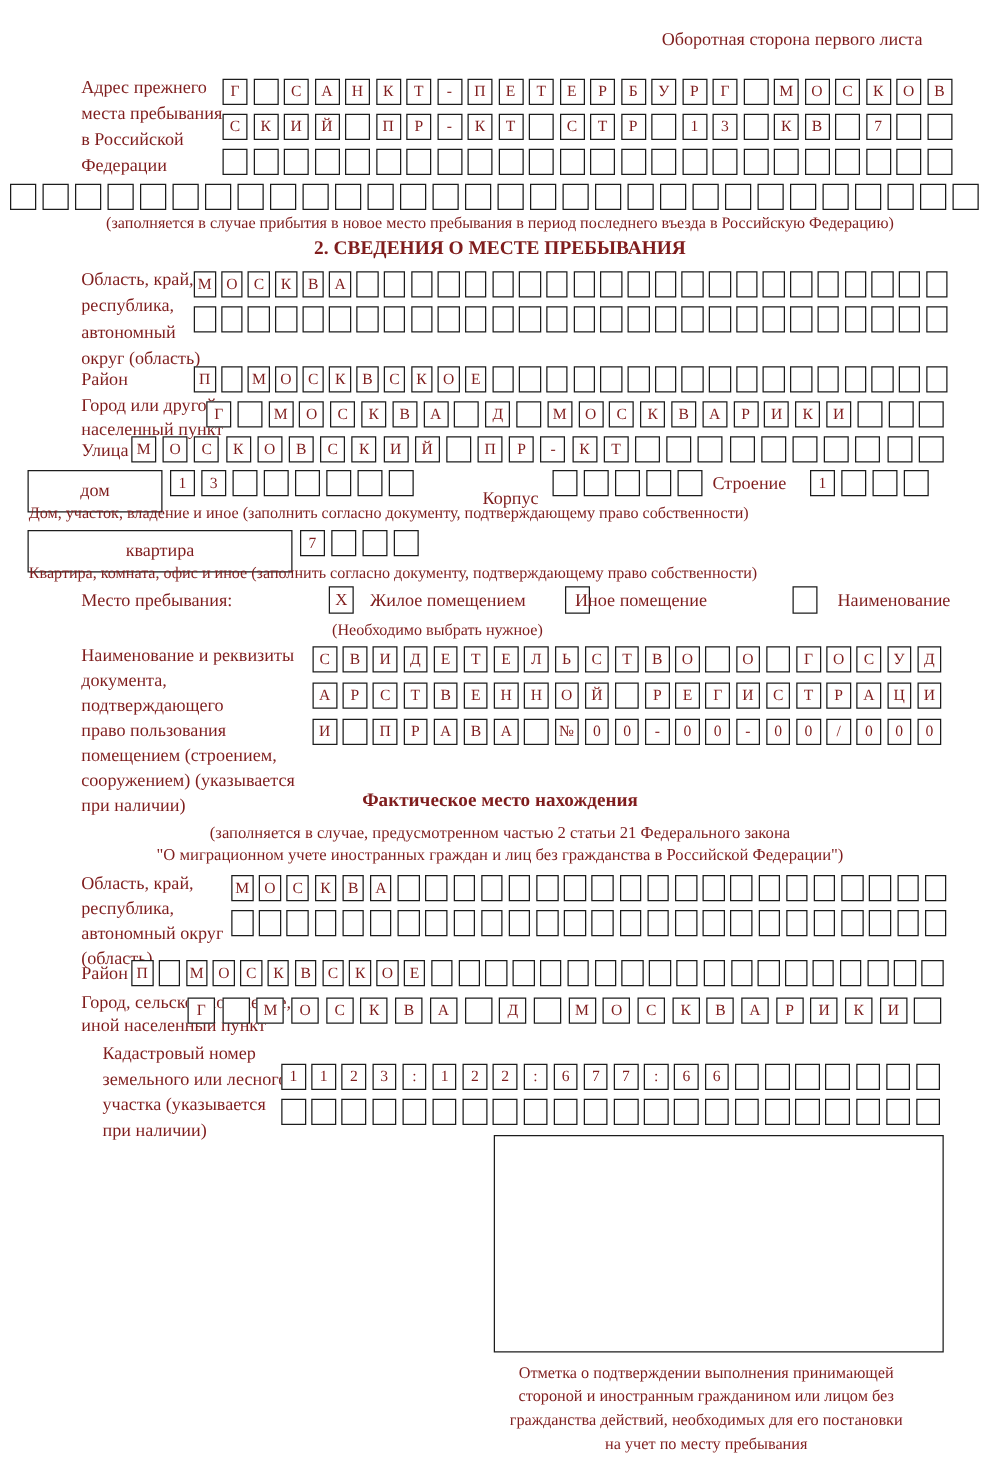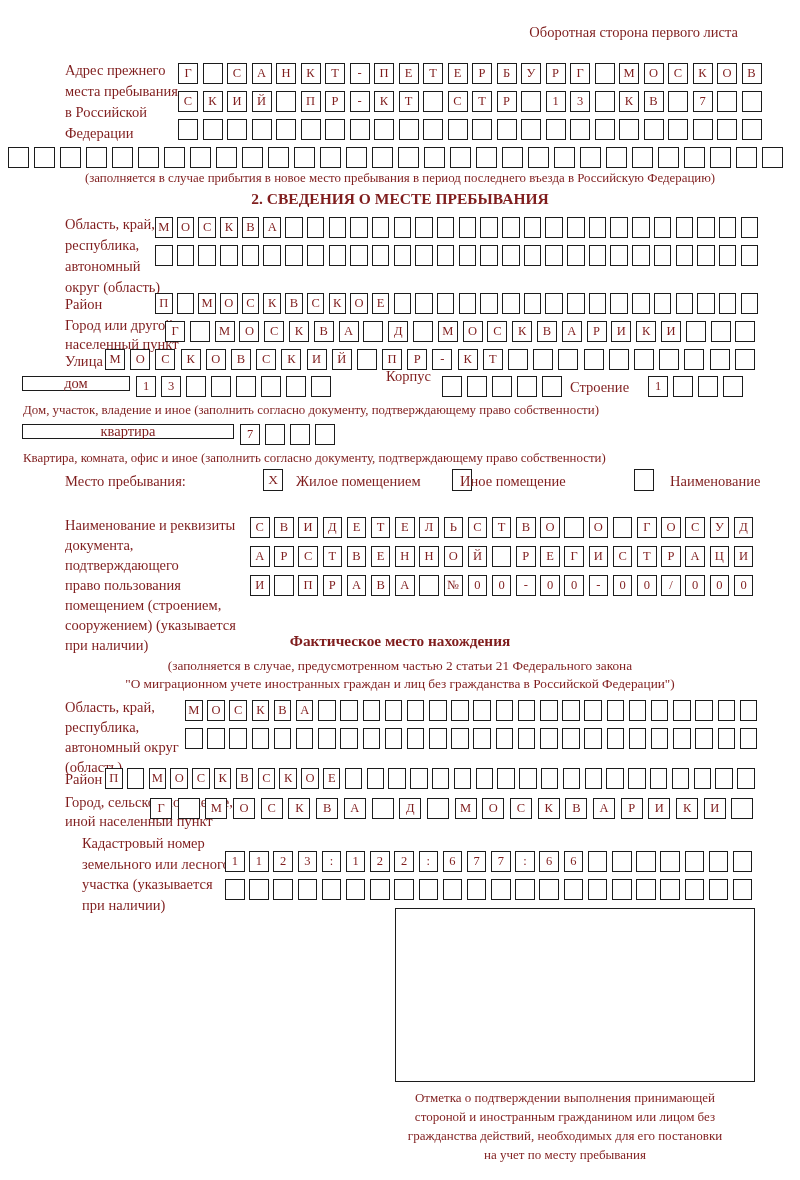--- a/index.html
+++ b/index.html
@@ -8,21 +8,21 @@
   .abs{position:absolute;}
   .lbl{font-size:14.5px;line-height:21px;white-space:pre-line;}
   .lbl-tight{font-size:14.5px;line-height:19px;white-space:pre-line;}
   .cap{font-size:12.9px;}
   .center{left:0;width:100%;text-align:center;}
   .bold{font-weight:bold;}
   .cellrow{position:absolute;display:flex;gap:var(--gap,4.5px);}
   .cell{box-sizing:border-box;flex:0 0 var(--cw,20px);width:var(--cw,20px);height:21px;
         border:1.5px solid #1c1c1c;display:flex;align-items:center;justify-content:center;
         font-size:12.5px;background:#fff;overflow:hidden;}
-  .widebox{position:absolute;box-sizing:border-box;border:1.5px solid #1c1c1c;height:15px;
+  .widebox{position:absolute;box-sizing:border-box;border:1.5px solid #1c1c1c;height:34px;
         display:flex;align-items:center;justify-content:center;font-size:14.5px;background:#fff;}
   .checkbox{position:absolute;box-sizing:border-box;width:20px;height:22px;border:1.5px solid #1c1c1c;
         display:flex;align-items:center;justify-content:center;font-size:13.5px;background:#fff;}
   .stampbox{position:absolute;box-sizing:border-box;border:1.8px solid #1c1c1c;background:#fff;}
 </style>
 </head>
 <body>
 
 <div id="page">
 
@@ -306,21 +306,21 @@
   <div class="cellrow" style="left:136px;top:376px;--cw:20px;--gap:5px;">
       <span class="cell">1</span>
       <span class="cell">3</span>
       <span class="cell"></span>
       <span class="cell"></span>
       <span class="cell"></span>
       <span class="cell"></span>
       <span class="cell"></span>
       <span class="cell"></span>
     </div>
-  <div class="abs lbl" style="left:386px;top:366px;">Корпус</div>
+  <div class="abs lbl" style="left:386px;top:389px;">Корпус</div>
   <div class="cellrow" style="left:442px;top:376px;--cw:20px;--gap:5px;">
       <span class="cell"></span>
       <span class="cell"></span>
       <span class="cell"></span>
       <span class="cell"></span>
       <span class="cell"></span>
     </div>
   <div class="abs lbl" style="left:570px;top:377px;">Строение</div>
   <div class="cellrow" style="left:648px;top:376px;--cw:20px;--gap:5px;">
       <span class="cell">1</span>
@@ -339,20 +339,21 @@
     </div>
   <div class="abs cap" style="left:23px;top:451px;">Квартира, комната, офис и иное (заполнить согласно документу, подтверждающему право собственности)</div>
 
   <div class="abs lbl" style="left:65px;top:471px;">Место пребывания:</div>
   <div class="checkbox" style="left:263px;top:469px;">X</div>
   <div class="abs lbl" style="left:296px;top:471px;">Жилое помещением</div>
   <div class="checkbox" style="left:452px;top:469px;"></div>
   <div class="abs lbl" style="left:460px;top:471px;">Иное помещение</div>
   <div class="checkbox" style="left:634px;top:469px;"></div>
   <div class="abs lbl" style="left:670px;top:471px;">Наименование</div>
+  <div class="abs cap" style="left:150px;top:497px;width:400px;text-align:center;">(Необходимо выбрать нужное)</div>
 
   <div class="abs lbl-tight" style="left:65px;top:515px;width:185px;line-height:20px;">Наименование и реквизиты
 документа, подтверждающего
 право пользования
 помещением (строением,
 сооружением) (указывается
 при наличии)</div>
   <div class="cellrow" style="left:250px;top:517px;--cw:19.5px;--gap:4.7px;">
       <span class="cell">С</span>
       <span class="cell">В</span>

